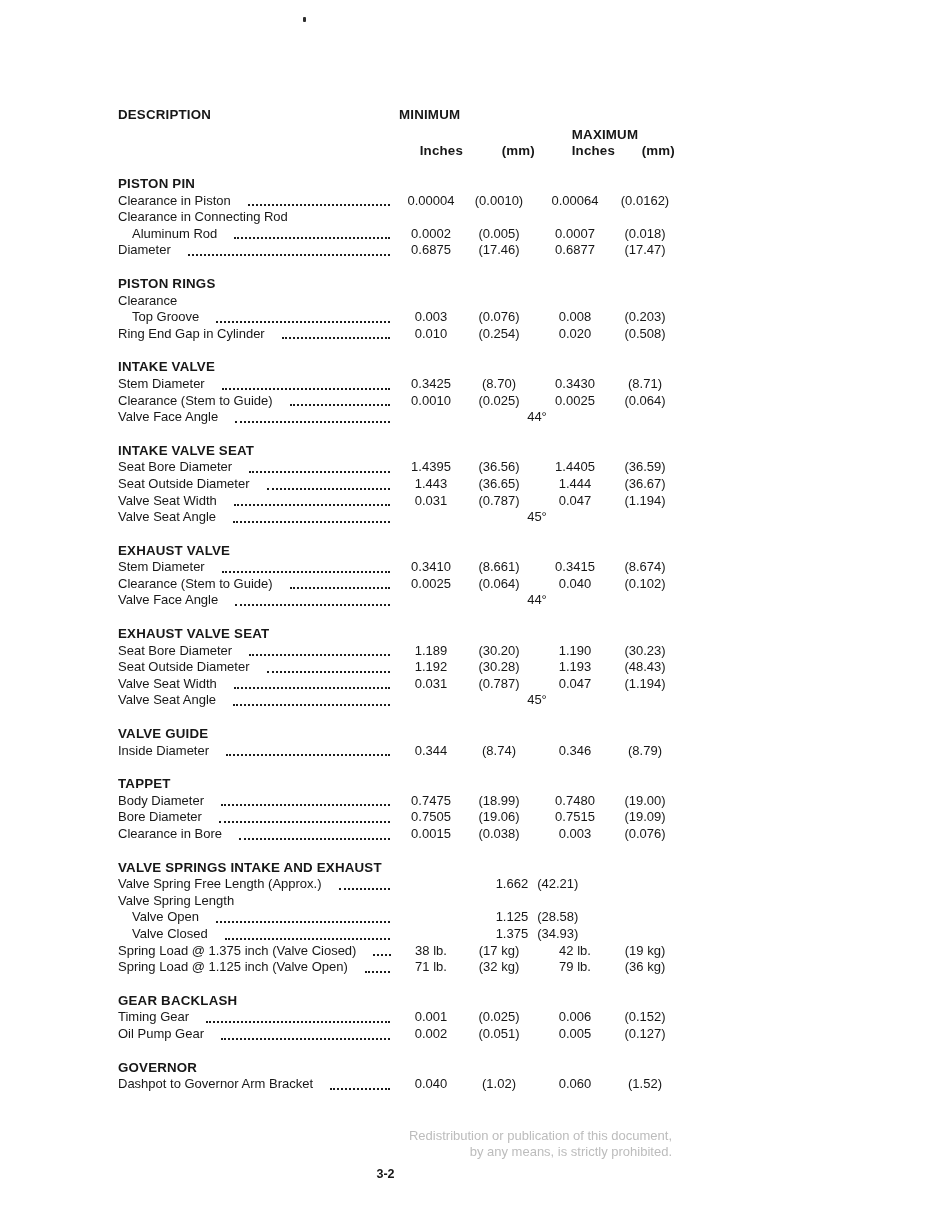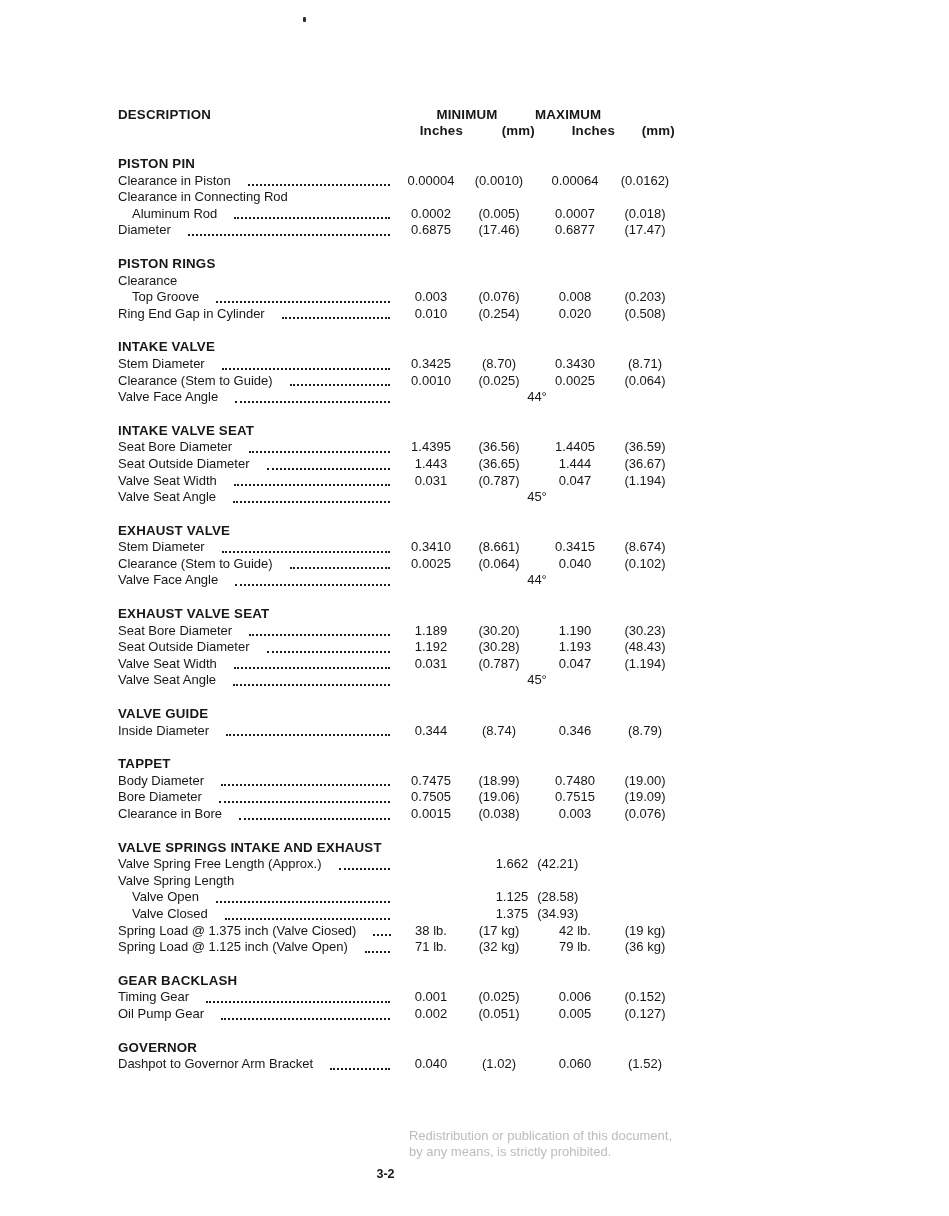--- a/index.html
+++ b/index.html
@@ -13,22 +13,22 @@
   }
   .content{padding:107px 88px 0 118px;}
   
   .thead{
     display:grid;
     grid-template-columns:1fr 64px 72px 80px 60px;
     font-weight:bold;font-size:13.3px;line-height:16px;
     letter-spacing:.2px;
   }
   .h-desc{grid-column:1;grid-row:1;}
-  .h-min{grid-column:2/4;grid-row:1;text-align:center;}
-  .h-max{grid-column:4/6;grid-row:1;text-align:left;}
+  .h-min{grid-column:2/4;grid-row:1;}
+  .h-max{grid-column:4/6;grid-row:1;text-align:center;margin-top:20px;}
   .h-sub{grid-row:2;text-align:right;}
   .h-in-min{grid-column:2;}
   .h-mm-min{grid-column:3;}
   .h-in-max{grid-column:4;}
   .h-mm-max{grid-column:5;}
   
   section{margin-top:17px;}
   .sec-title{font-weight:bold;font-size:13.3px;line-height:16.6px;letter-spacing:.2px;}
   .row{
     display:grid;
@@ -45,21 +45,21 @@
   }
   .val{text-align:center;white-space:nowrap;}
   .centerval{
     grid-column:2/6;
     display:flex;justify-content:center;gap:9px;
     white-space:nowrap;
   }
   
   .watermark{
     position:absolute;top:1128px;right:91px;
-    color:#bcbcbc;
+    text-align:right;color:#bcbcbc;
     font-size:13px;line-height:15.5px;
   }
   .pagenum{
     position:absolute;top:1167px;left:8px;right:0;
     text-align:center;font-weight:bold;font-size:12.5px;
   }
   
   .speck{position:absolute;background:#2e2e2e;border-radius:1px;}
 </style>
 </head>

